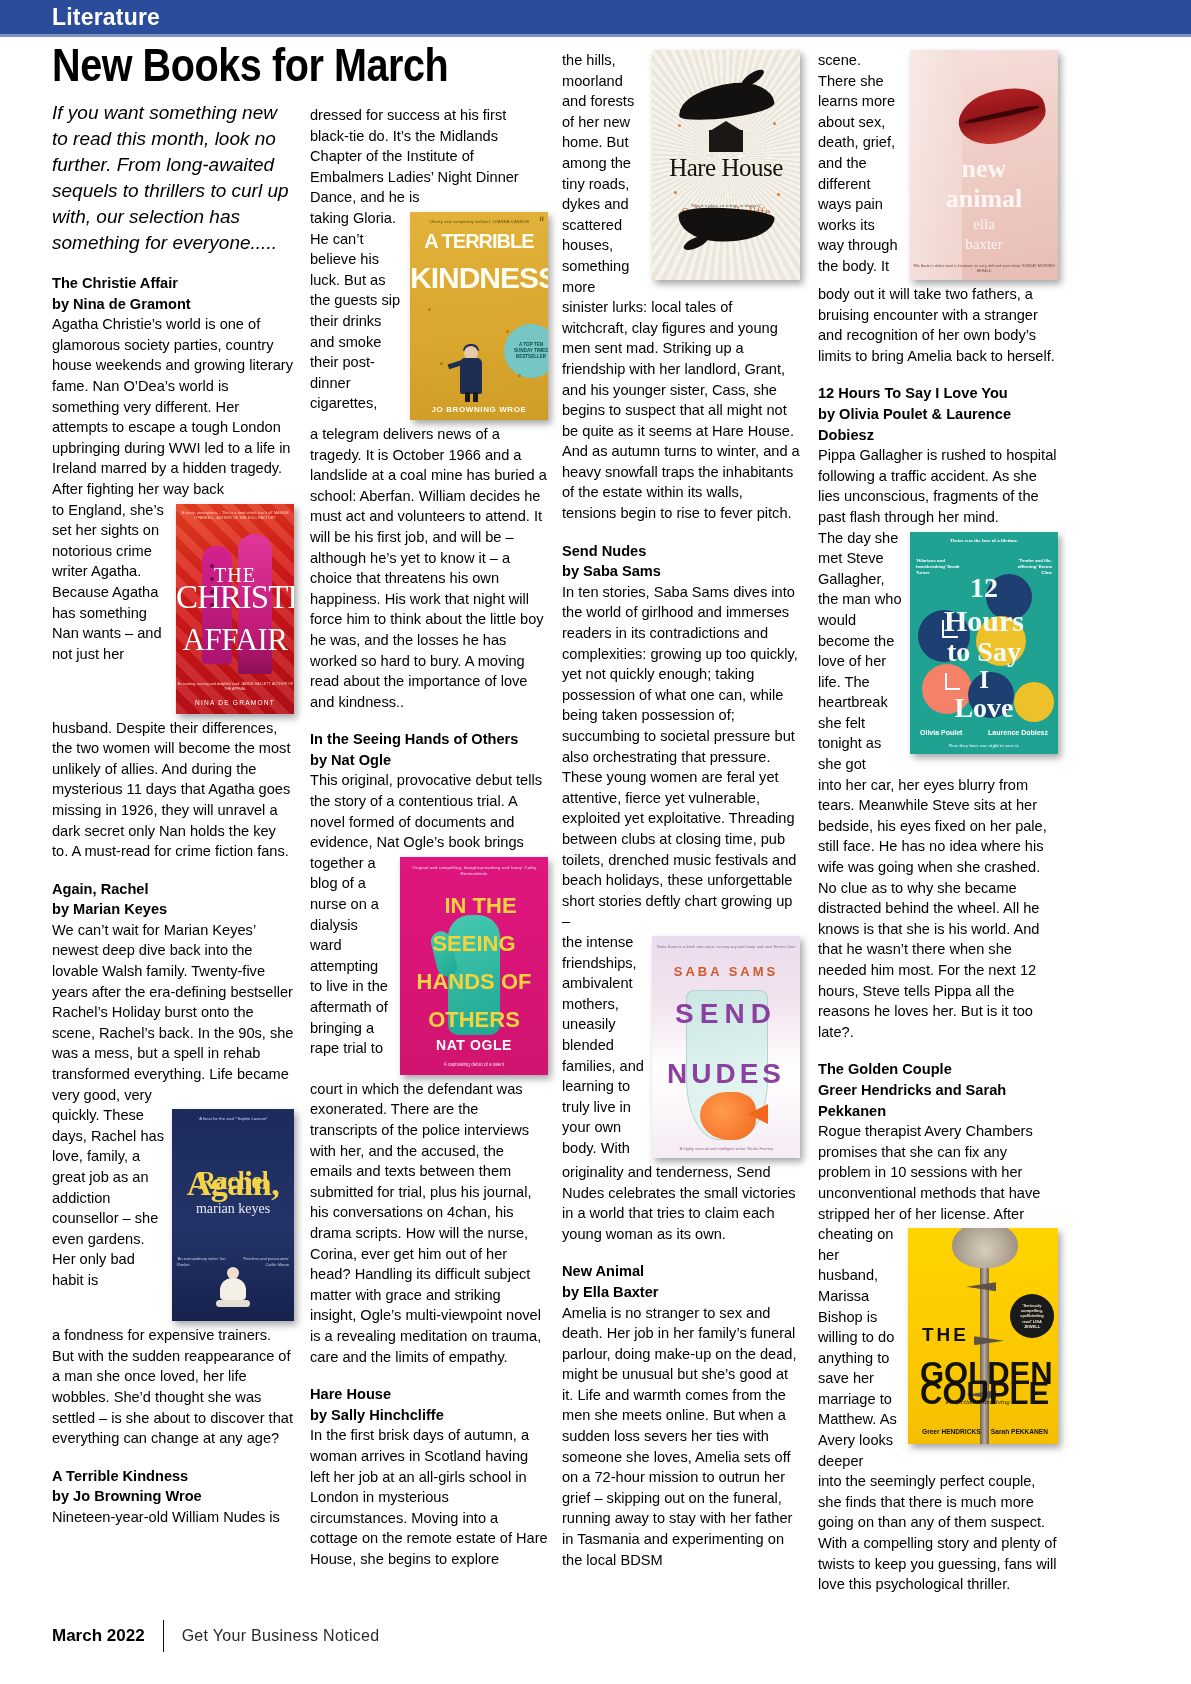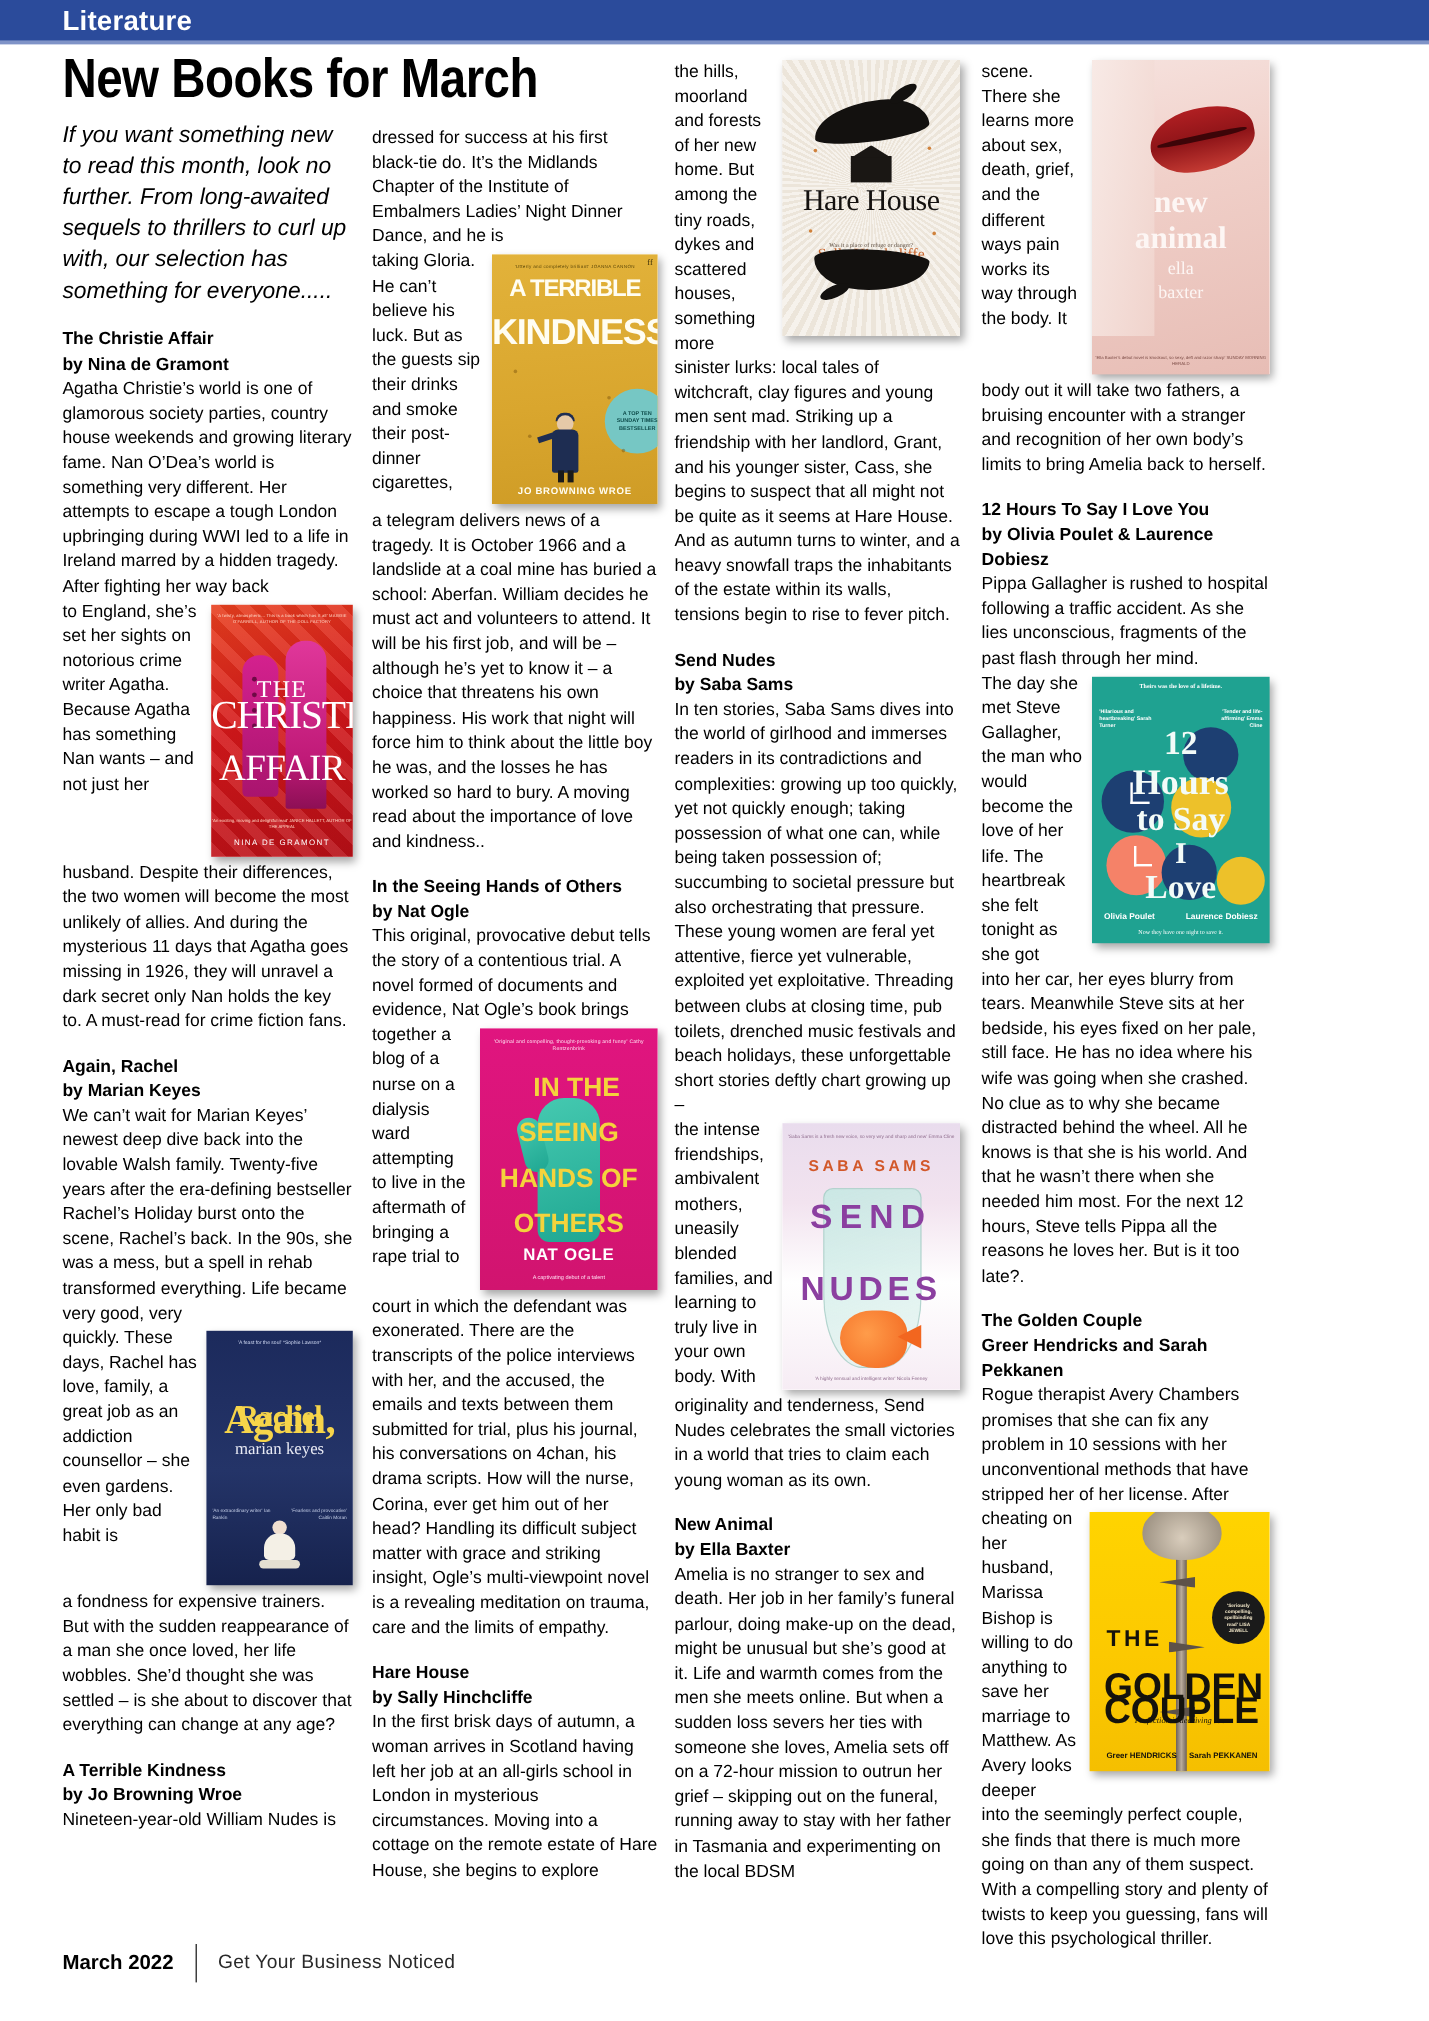--- a/index.html
+++ b/index.html
@@ -166,21 +166,21 @@
   }
   .cv-hare .house:before{ content:''; position:absolute; left:-3px; top:-9px; width:40px; height:10px;
     background:#1a1714; clip-path: polygon(10% 100%,50% 0,90% 100%); }
   .cv-hare .t1 { top:104px; font-size:25px; color:#14110f; font-family:"Liberation Serif",serif; letter-spacing:-.5px;}
   .cv-hare .auth { top:134px; font-size:13px; color:#c8632a; font-family:"Liberation Serif",serif;margin-top:20px; }
   .cv-hare .sub  { top:152px; font-size:5px; color:#5a4b3e; line-height:7px; font-family:"Liberation Serif",serif; }
   .cv-hare .dot { position:absolute; width:3px; height:3px; background:#d0823c; border-radius:50%; }
 
   
   .cv-newanimal {
-    width: 148px; height: 262px;
+    width: 148px; height: 230px;
     background: linear-gradient(165deg,#f6e2de 0%,#f0cfc8 40%,#e7bdb5 100%);
   }
   .cv-newanimal .lips {
     position:absolute; left:48px; top:40px; width:88px; height:52px;
     background: linear-gradient(180deg,#b01f22 0%,#8e1418 50%,#c43a33 100%);
     border-radius: 50% 50% 55% 45% / 55% 45% 50% 50%;
     transform: rotate(-12deg);
   }
   .cv-newanimal .lips:after{
     content:''; position:absolute; left:6px; top:22px; width:76px; height:5px;

